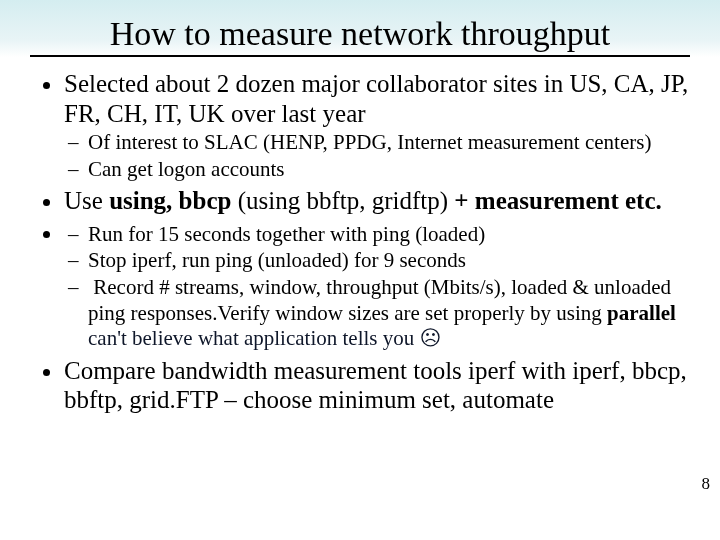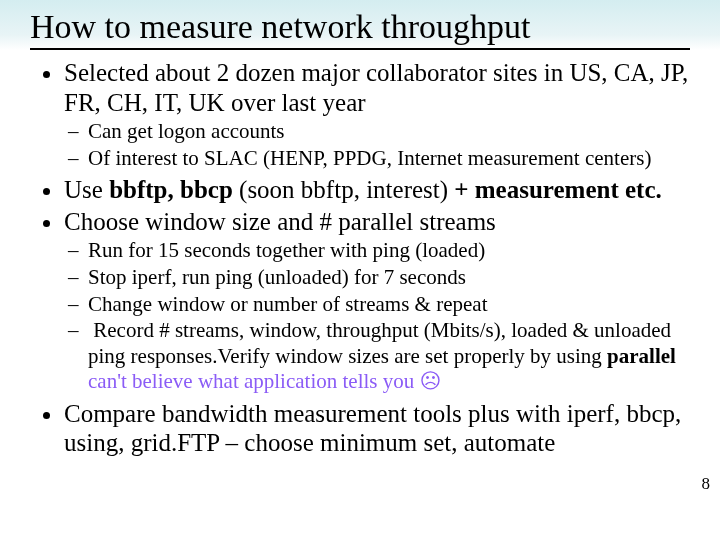--- a/index.html
+++ b/index.html
@@ -19,23 +19,23 @@
     box-sizing: border-box;
     padding: 0 20px 0 20px;
   }
   .title-wrap {
     background: linear-gradient(#d4edf0, #e8f4f6 70%, #ffffff);
     margin: 0 -20px 6px -20px;
     padding: 2px 0 0 0;
   }
   .title {
     font-size: 34px;
-    text-align: left;
+    text-align: center;
     border-bottom: 2px solid #000;
-    margin: 5px 30px;
+    margin: 12px 30px;
     padding-bottom: 2px;
     line-height: 1.15;
   }
   ul.level1 {
     list-style: disc;
     margin: 8px;
     padding-left: 36px;
   }
   ul.level1 > li {
     font-size: 25px;
@@ -52,21 +52,21 @@
     line-height: 1.22;
     margin-bottom: 1px;
   }
   ul.level2 > li::before {
     content: "–";
     display: inline-block;
     width: 20px;
     margin-left: -20px;
   }
   .warn {
-    color: #8b5cf6;
+    color: #0f172a;
   }
   .page-num {
     position: absolute;
     right: 10px;
     bottom: 46px;
     font-size: 17px;
   }
 </style>
 </head>
 <body>
@@ -75,40 +75,38 @@
 
   <div class="title-wrap">
     <div class="title">How to measure network throughput</div>
   </div>
 
   <ul class="level1">
 
     <li>
       <span>Selected about 2 dozen major collaborator sites in US, CA, JP,  FR, CH, IT, UK over last year</span>
       <ul class="level2">
+        <li>Of interest to SLAC (HENP, PPDG, Internet measurement centers)</li>
         <li>Can get logon accounts</li>
-        <li>Of interest to SLAC (HENP, PPDG, Internet measurement centers)</li>
       </ul>
     </li>
 
     <li>
-      <span>Use </span><b>bbftp, bbcp</b><span> (soon bbftp, interest) </span><b>+ measurement etc.</b>
+      <span>Use </span><b>using, bbcp</b><span> (using bbftp, gridftp) </span><b>+ measurement etc.</b>
     </li>
 
     <li>
-      <span>Choose window size and # parallel streams</span>
       <ul class="level2">
         <li>Run for 15 seconds together with ping (loaded)</li>
-        <li>Stop iperf, run ping (unloaded) for 7 seconds</li>
-        <li>Change window or number of streams &amp; repeat</li>
+        <li>Stop iperf, run ping (unloaded) for 9 seconds</li>
         <li>
           <span>Record # streams, window, throughput  (Mbits/s), loaded &amp; unloaded ping responses.Verify window sizes are set  properly by using </span><b>parallel</b><span>    </span><span class="warn">can't believe what application tells you ☹</span>
         </li>
       </ul>
     </li>
 
-    <li>Compare bandwidth measurement tools plus with iperf, bbcp, using, grid.FTP – choose minimum set, automate</li>
+    <li>Compare bandwidth measurement tools iperf with iperf, bbcp, bbftp, grid.FTP – choose minimum set, automate</li>
 
   </ul>
 
   <div class="page-num">8</div>
 
 </div>
 
 </body></html>

